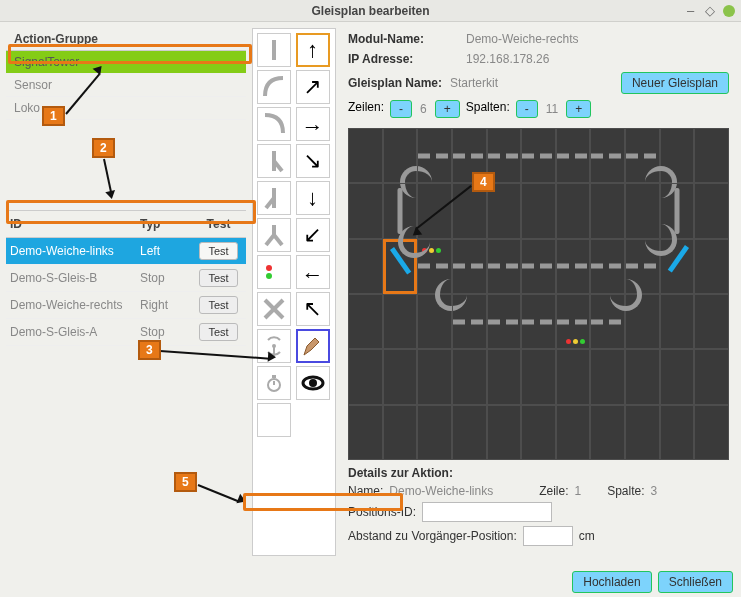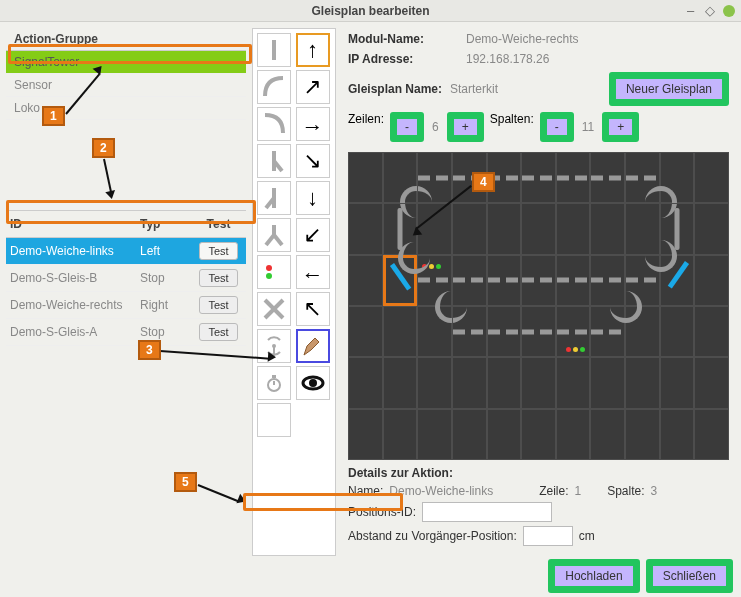--- a/index.html
+++ b/index.html
@@ -30,21 +30,21 @@
   .center-pane { width: 84px; background: #fff; border: 1px solid #ccc; display: grid; grid-template-columns: 1fr 1fr; gap: 3px; padding: 4px; align-content: start; }
   .tool { width: 34px; height: 34px; border: 1px solid #ccc; display: flex; align-items: center; justify-content: center; background: #fff; cursor: pointer; font-size: 22px; }
   .tool svg { width: 24px; height: 24px; }
   .tool.sel1 { border: 2px solid #e89a22; }
   .tool.sel2 { border: 2px solid #4a4ae0; }
   .right-pane { flex: 1; display: flex; flex-direction: column; }
   .info-rows { padding: 4px 6px; }
   .info-row { display: flex; align-items: center; margin-bottom: 6px; gap: 8px; }
   .info-row .label { width: 110px; font-weight: bold; color: #333; }
   .info-row .value { color: #888; flex: 1; }
-  .btn { background: #c4b5fd; border: 7px solid #22c55e; border-radius: 3px; padding: 3px 10px; cursor: pointer; color: #333; }
+  .btn { background: #7dd3fc; border: 1px solid #22c55e; border-radius: 3px; padding: 3px 10px; cursor: pointer; color: #333; }
   .spin-row { display: flex; gap: 6px; margin-bottom: 6px; }
   .spin { display: inline-flex; align-items: center; gap: 2px; }
   .spin .btn { padding: 1px 8px; }
   .grid-wrap { flex: 1; background: #3a3a3a; position: relative; margin: 0 6px; }
   .grid { display: grid; grid-template-columns: repeat(11, 1fr); grid-template-rows: repeat(6, 1fr); width: 100%; height: 100%; }
   .cell { border: 1px solid #4d4d4d; position: relative; }
   .track-h-dash { position: absolute; left: 0; right: 0; top: 50%; height: 5px; transform: translateY(-50%); background: repeating-linear-gradient(90deg,#999 0 12px, transparent 12px 18px); }
   .track-v { position: absolute; top: 4px; bottom: 4px; left: 50%; width: 5px; background: #999; transform: translateX(-50%); border-radius: 2px; }
   .curve { position: absolute; width: 32px; height: 32px; border: 5px solid #999; border-radius: 50%; }
   .curve.tl { border-right: none; border-bottom: none; bottom: -16px; right: -16px; }

